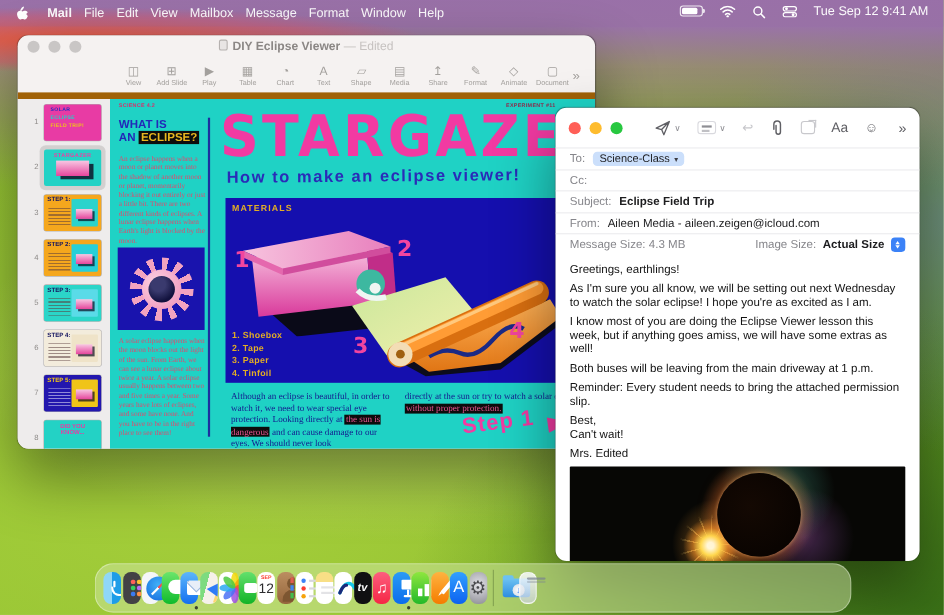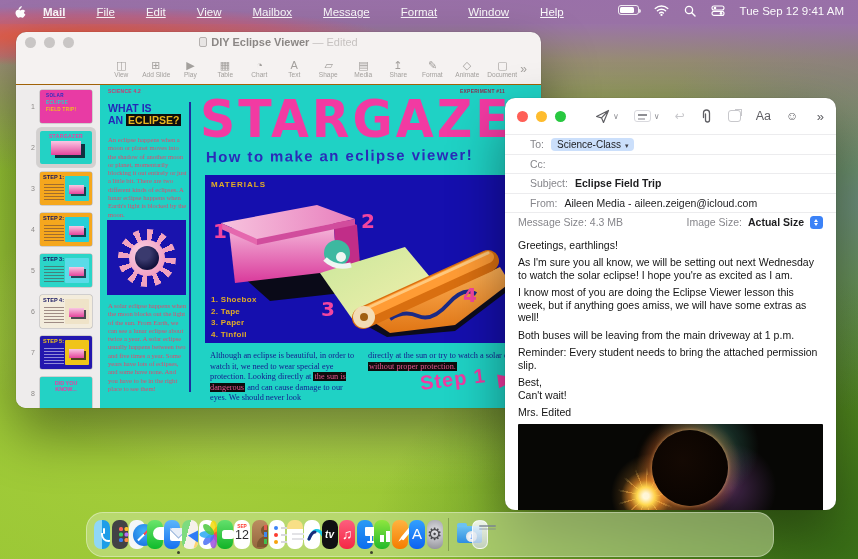--- a/index.html
+++ b/index.html
@@ -13,21 +13,21 @@
       radial-gradient(330px 300px at 101% 36%, rgba(108,122,208,.5), rgba(108,122,208,0) 70%),
       radial-gradient(760px 430px at 98% 98%, rgba(56,110,22,.95), rgba(56,110,22,0) 62%),
       radial-gradient(560px 240px at 42% 58%, rgba(215,236,130,.8), rgba(215,236,130,0) 70%),
       radial-gradient(1000px 480px at 22% 82%, #a4ce3a, rgba(164,206,58,0) 75%),
       linear-gradient(118deg, #93c233 0%, #8ab92e 55%, #679c25 85%, #4f8a1e 100%);
   }
 
   
   .menubar { position:absolute; top:0; left:0; right:0; height:24px; display:flex; align-items:center;
     padding:0 14px; color:rgba(255,255,255,.96); font-size:11.5px; background:rgba(150,108,168,.18); }
-  .menubar .mn { margin-right:31px;text-decoration:underline; }
+  .menubar .mn { margin-right:11px; }
   .menubar .mn.app { font-weight:700; }
   .mb-apple { margin-right:16px; display:flex; align-items:center; }
   .mb-right { margin-left:auto; display:flex; align-items:flex-start; gap:15px; }
   .mb-clock { font-size:11.5px; }
   .batt { width:21px; height:10px; border:1px solid rgba(255,255,255,.85); border-radius:3px; position:relative; }
   .batt::before { content:""; position:absolute; left:1px; top:1px; bottom:1px; width:14px; background:#fff; border-radius:1.5px; }
   .batt::after { content:""; position:absolute; right:-3px; top:2.5px; width:2px; height:4px; background:rgba(255,255,255,.8); border-radius:0 2px 2px 0; }
 
   
   .win { position:absolute; border-radius:10px; box-shadow:0 25px 55px rgba(0,0,0,.42), 0 0 1px rgba(0,0,0,.4); }
@@ -40,21 +40,21 @@
   .lt.gray { background:#c9c6c5; }
   .lt.red { background:#ff5f57; } .lt.yellow { background:#febc2e; } .lt.green { background:#28c840; }
   .kn-title { position:absolute; left:0; right:0; top:4px; text-align:center; font-size:11px; font-weight:700; color:#8b8785; }
   .kn-title .edited { font-weight:400; color:#c6c2c0; }
   .kn-docicon { display:inline-block; width:8px; height:10px; border:1px solid #b5b1af; border-radius:2px; margin-right:4px; vertical-align:-1px; background:#e8e5e4; }
   .kn-toolbar { height:30px; display:flex; align-items:center; padding-left:88px; }
   .tb-item { width:36px; text-align:center; color:#a3a09d; }
   .tb-ico { display:block; font-size:11px; line-height:12px; height:13px; }
   .tb-lb { display:block; font-size:8px; line-height:8px; transform:scale(.82); transform-origin:center top; white-space:nowrap; }
   .tb-more { margin-left:auto; padding-right:14px; color:#a3a09d; font-size:12px; }
-  .kn-content { display:flex; height:324px; border-top:1px solid #a16207; }
+  .kn-content { display:flex; height:324px; border-top:6px solid #a16207; }
 
   
   .kn-sidebar { width:84px; background:#eeecec; padding-top:5px; overflow:hidden; }
   .sl-row { display:flex; align-items:center; margin-bottom:8px; }
   .sl-num { width:24px; text-align:right; padding-right:5px; font-size:7px; color:#8d8a88; }
   .thumb { width:52px; height:33px; border-radius:2px; box-shadow:0 0 0 .5px rgba(0,0,0,.25); position:relative; overflow:hidden; }
   .sel .thumb { box-shadow:0 0 0 3.5px #d3d0cf, 0 0 0 4px rgba(0,0,0,.1); }
   .th1 { background:#e83ba4; padding:3px 0 0 6px; }
   .th1 span { display:block; font-weight:700; font-size:7px; line-height:7px; transform:scale(.66); transform-origin:left top; letter-spacing:.5px; }
   .th1 .c1 { color:#2a2cc0; } .th1 .c2 { color:#22d3c8; } .th1 .c3 { color:#f0c419; }
@@ -117,21 +117,21 @@
   .chev { font-size:8px; color:#8e8e93; margin-left:3px; }
   .fieldsbox { border:1px solid #d9d9de; border-radius:3px; width:17px; height:12px; position:relative; }
   .fieldsbox::before { content:""; position:absolute; left:3px; top:3px; right:3px; height:1.5px; background:#8e8e93; }
   .fieldsbox::after { content:""; position:absolute; left:3px; top:7px; width:7px; height:1.5px; background:#c0c0c4; }
   .insbox { border:1.5px solid #c8c8cc; border-radius:3px; width:13px; height:12px; position:relative; }
   .insbox::after { content:""; position:absolute; right:-2px; top:-2px; width:6px; height:6px; border-top:1.5px solid #c8c8cc; border-right:1.5px solid #c8c8cc; }
   .mt-aa { font-size:12.5px; font-weight:400; color:#5f5f64; }
   .mt-more { margin-left:auto; color:#5f5f64; font-size:13px; }
 
   .f-row { height:19.5px; display:flex; align-items:center; padding:0 13px; border-top:1px solid #ececee; font-size:10.5px; color:#1d1d1f; }
-  .f-lb { color:#86868b; margin-right:7px;margin-left:12px; }
+  .f-lb { color:#86868b; margin-right:7px; }
   .token { background:#cbdffb; border-radius:4px; padding:1px 6px 1.5px; font-size:10px; color:#1d1d1f; }
   .token::after { content:"▾"; font-size:7px; margin-left:4px; color:#3c3c43; }
   .f-strong { font-weight:700; }
   .f-size { justify-content:space-between; color:#86868b; }
   .f-size .rt { display:flex; align-items:center; color:#86868b; }
   .f-size .val { color:#1d1d1f; font-weight:700; margin-left:6px; }
   .stepper { width:13px; height:13px; background:#3b82f7; border-radius:3.5px; margin-left:6px; position:relative; }
   .stepper::before { content:""; position:absolute; left:4px; top:3px; border-left:2.5px solid transparent; border-right:2.5px solid transparent; border-bottom:3px solid #fff; }
   .stepper::after { content:""; position:absolute; left:4px; bottom:3px; border-left:2.5px solid transparent; border-right:2.5px solid transparent; border-top:3px solid #fff; }
 

